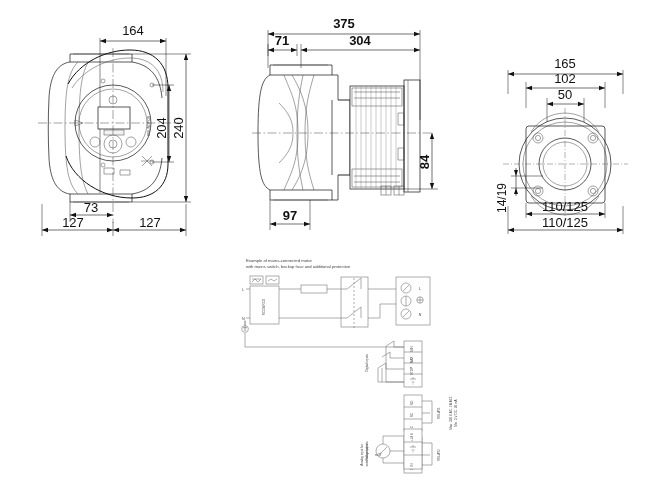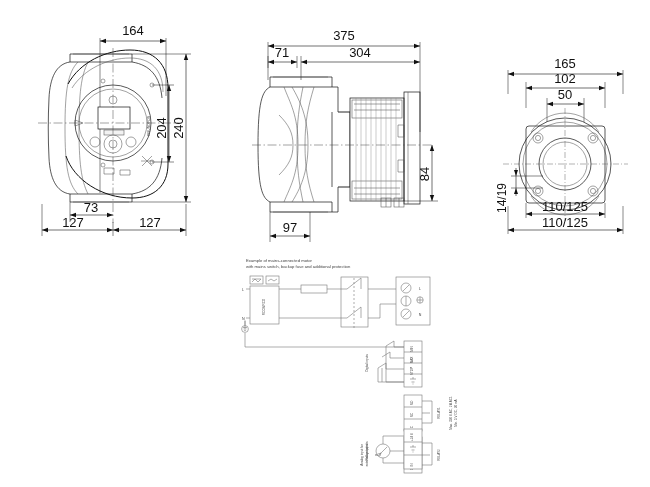--- a/index.html
+++ b/index.html
@@ -132,21 +132,21 @@
   <g>
     <line class="ext" x1="158" y1="196" x2="158" y2="228"></line>
     <line class="dim" x1="85" y1="222" x2="158" y2="222"></line>
     <path d="M85,222 l6,-2.2 v4.4 z" fill="#111"></path>
     <path d="M158,222 l-6,-2.2 v4.4 z" fill="#111"></path>
     <text class="dimtxt" x="122" y="219" text-anchor="middle">127</text>
   </g>
 </svg>
 </div>
 
-<div class="abs" style="left:248px;top:20px;">
+<div class="abs" style="left:248px;top:8px;font-weight:bold;">
 <svg width="200" height="235" viewBox="0 0 200 235">
 
   <g>
     <line class="ext" x1="20" y1="22" x2="20" y2="60"></line>
     <line class="ext" x1="172" y1="22" x2="172" y2="112"></line>
     <line class="dim" x1="20" y1="26" x2="172" y2="26"></line>
     <path d="M20,26 l6,-2.2 v4.4 z" fill="#111"></path>
     <path d="M172,26 l-6,-2.2 v4.4 z" fill="#111"></path>
     <text class="dimtxt" x="96" y="20" text-anchor="middle">375</text>
   </g>

